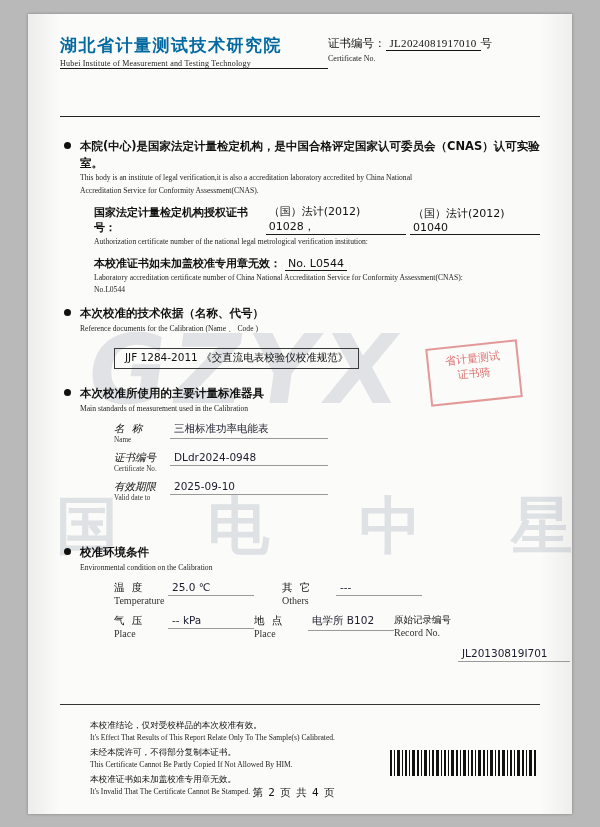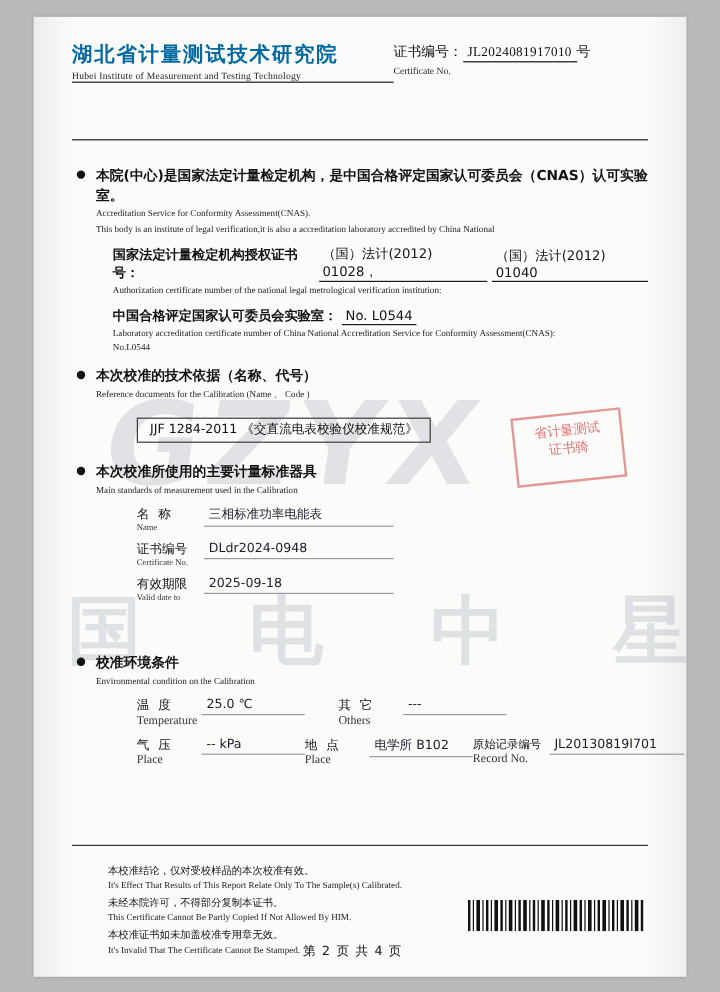--- a/index.html
+++ b/index.html
@@ -78,21 +78,21 @@
     display:inline-block;
     padding:2px 10px 3px 10px;
     font-family:"DejaVu Sans", sans-serif;
     font-size:10.5px;color:#111;
   }
 
   
   .kv{margin-left:34px;margin-top:6px;}
   .kv-row{display:flex;align-items:flex-start;margin-bottom:7px;}
   .kv-lab{width:56px;flex:none;}
-  .kv-lab .c{font-family:"DejaVu Sans", sans-serif;font-size:10.5px;color:#111;letter-spacing:2px;}
+  .kv-lab .c{font-family:"DejaVu Sans", sans-serif;font-size:10.5px;color:#111;letter-spacing:2px;font-style:italic;}
   .kv-lab .e{font-size:7.2px;color:#333;margin-top:0px;letter-spacing:0;}
   .kv-val{
     min-width:150px;
     border-bottom:1px solid #9a9a9a;
     font-family:"DejaVu Sans", sans-serif;
     font-size:10.5px;color:#1b1b2e;
     padding:0 4px 2px 4px;
   }
 
   
@@ -101,21 +101,21 @@
   .env-cell{display:flex;align-items:flex-start;}
   .c1{width:168px;} .c2{width:152px;} .c3{width:160px;}
   .env-lab{width:54px;flex:none;}
   .env-lab .c{font-family:"DejaVu Sans", sans-serif;font-size:10.5px;color:#111;letter-spacing:2px;}
   .env-lab .e{font-size:10px;color:#333;letter-spacing:0;}
   .env-val{
     min-width:78px;border-bottom:1px solid #9a9a9a;
     font-family:"DejaVu Sans", sans-serif;font-size:10.5px;color:#1b1b2e;
     padding:0 4px 2px 4px;
   }
-  .env-val.wide{min-width:104px;}
+  .env-val.wide{min-width:104px;margin-top:33px;}
 
   
   .footrule{position:absolute;left:32px;right:32px;top:690px;border-top:1px solid #333;}
   .foot{position:absolute;left:62px;top:704px;width:300px;}
   .foot .fcn{font-family:Liberation Serif, serif;font-size:8.6px;color:#111;line-height:1.65;}
   .foot .fen{font-size:7.6px;color:#1d1d1d;line-height:1.7;}
   .barcode{position:absolute;right:34px;top:736px;width:150px;height:26px;}
   .pageno{
     position:absolute;left:0;right:12px;top:772px;text-align:center;
     font-family:"DejaVu Sans", sans-serif;font-size:10.5px;color:#111;letter-spacing:1px;
@@ -178,36 +178,36 @@
       </div>
       <div class="topline"></div>
     </div>
 
     <div style="height:34px"></div>
 
     <div class="sec">
       <div class="block">
         <div class="bullet"></div>
         <div class="cn cn-b">本院(中心)是国家法定计量检定机构，是中国合格评定国家认可委员会（CNAS）认可实验室。</div>
+        <div class="en">This body is an institute of legal verification,it is also a accreditation laboratory accredited by China National</div>
         <div class="en">Accreditation Service for Conformity Assessment(CNAS).</div>
-        <div class="en">This body is an institute of legal verification,it is also a accreditation laboratory accredited by China National</div>
       </div>
 
       <div class="block" style="margin-top:6px;margin-left:14px;">
         <div class="line-row">
           <span class="t-cn cn-b">国家法定计量检定机构授权证书号：</span>
           <span class="u t-cn">（国）法计(2012) 01028，</span>
           <span class="u t-cn">（国）法计(2012) 01040</span>
         </div>
         <div class="en">Authorization certificate number of the national legal metrological verification institution:</div>
       </div>
 
       <div class="block" style="margin-top:4px;margin-left:14px;">
         <div class="line-row">
-          <span class="t-cn cn-b">中国合格评定国家认可委员会实验室：</span>
+          <span class="t-cn cn-b">本校准证书如未加盖校准专用章无效：</span>
           <span class="u t-cn">No. L0544</span>
         </div>
         <div class="en">Laboratory accreditation certificate number of China National Accreditation Service for Conformity Assessment(CNAS):</div>
         <div class="en">No.L0544</div>
       </div>
     </div>
 
     <div class="sec" style="margin-top:10px;">
       <div class="block">
         <div class="bullet"></div>
@@ -237,21 +237,21 @@
             <div class="c" style="letter-spacing:0">证书编号</div>
             <div class="e">Certificate No.</div>
           </div>
           <div class="kv-val">DLdr2024-0948</div>
         </div>
         <div class="kv-row">
           <div class="kv-lab">
             <div class="c" style="letter-spacing:0">有效期限</div>
             <div class="e">Valid date to</div>
           </div>
-          <div class="kv-val">2025-09-18</div>
+          <div class="kv-val">2025-09-10</div>
         </div>
       </div>
     </div>
 
     <div class="sec" style="margin-top:42px;">
       <div class="block">
         <div class="bullet"></div>
         <div class="cn cn-b">校准环境条件</div>
         <div class="en">Environmental condition on the Calibration</div>
       </div>

